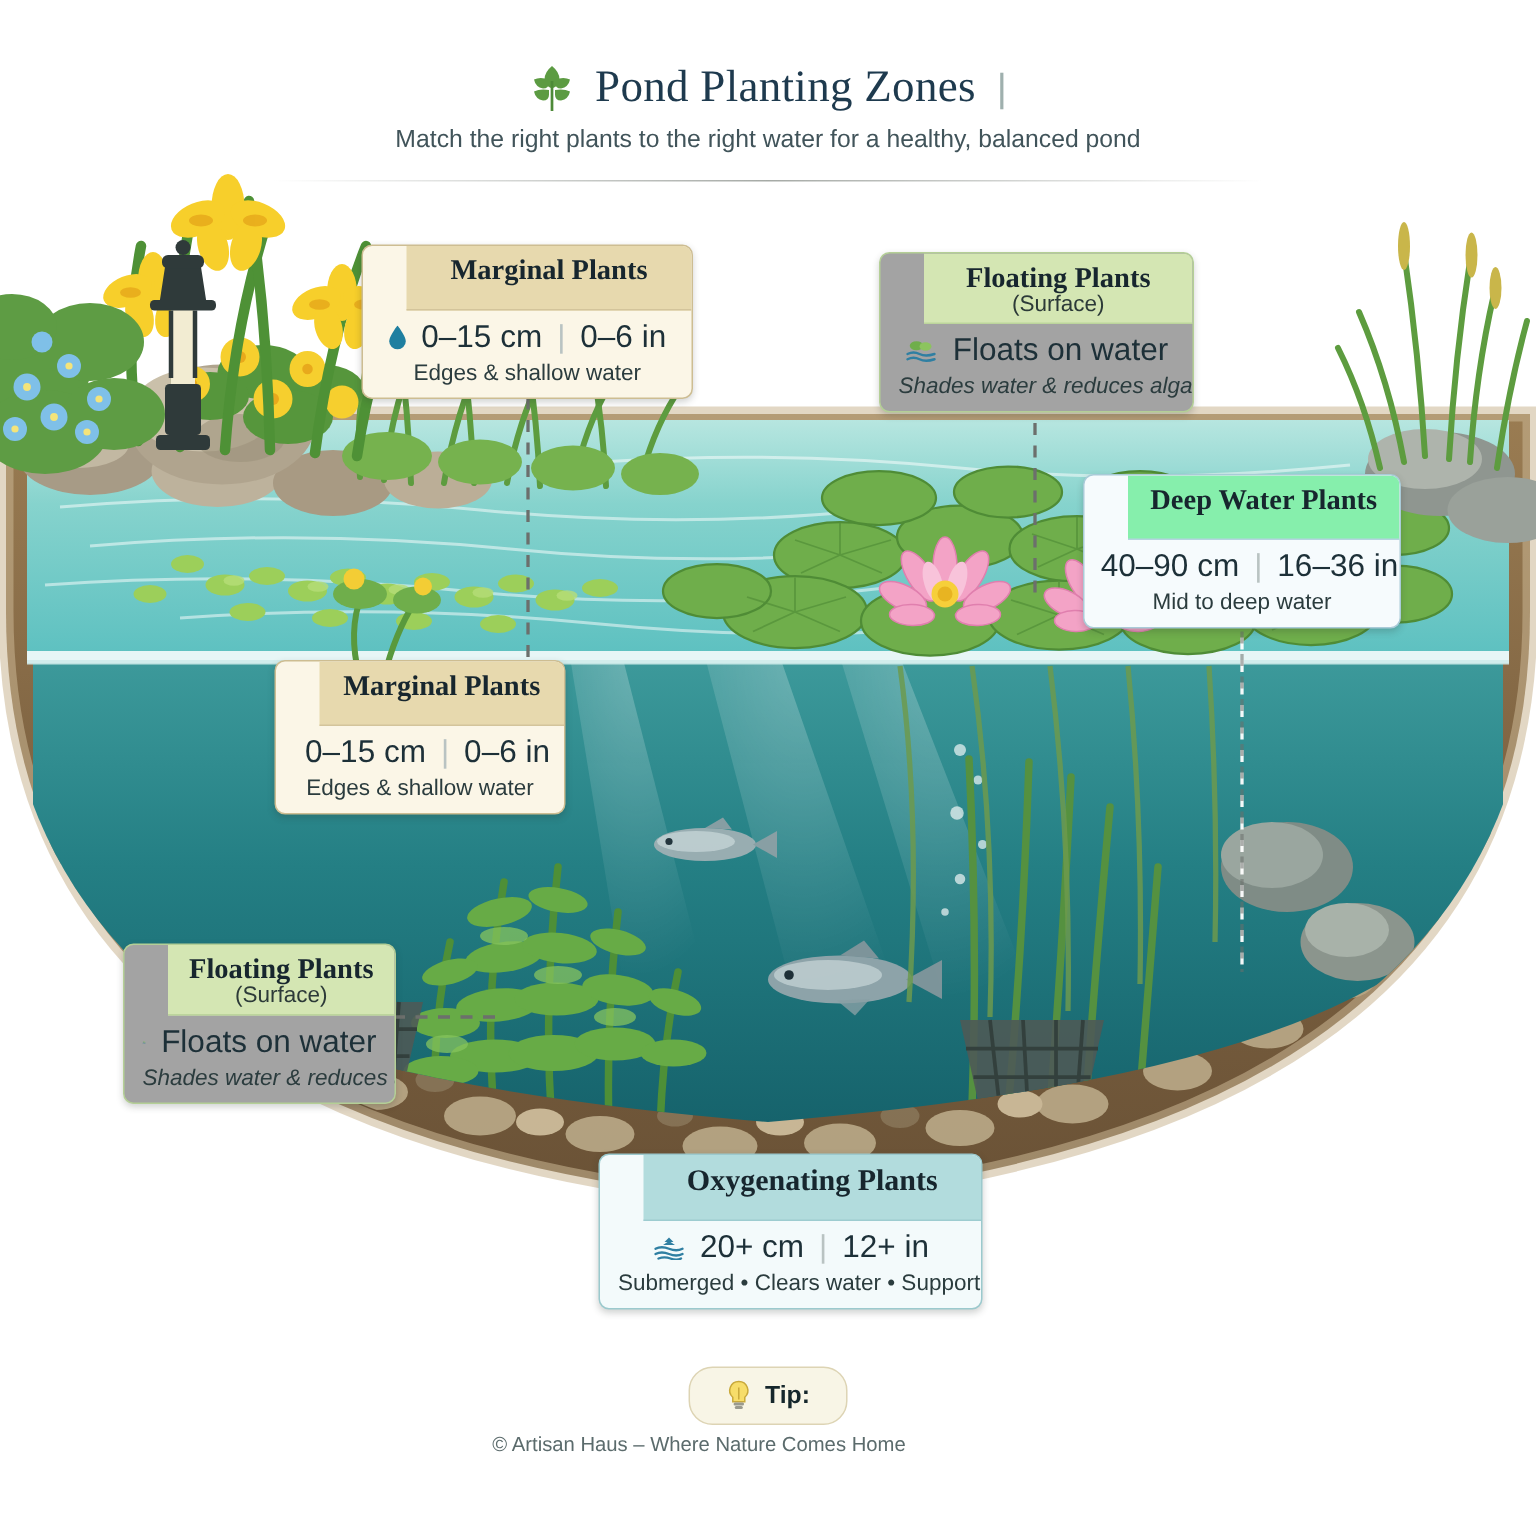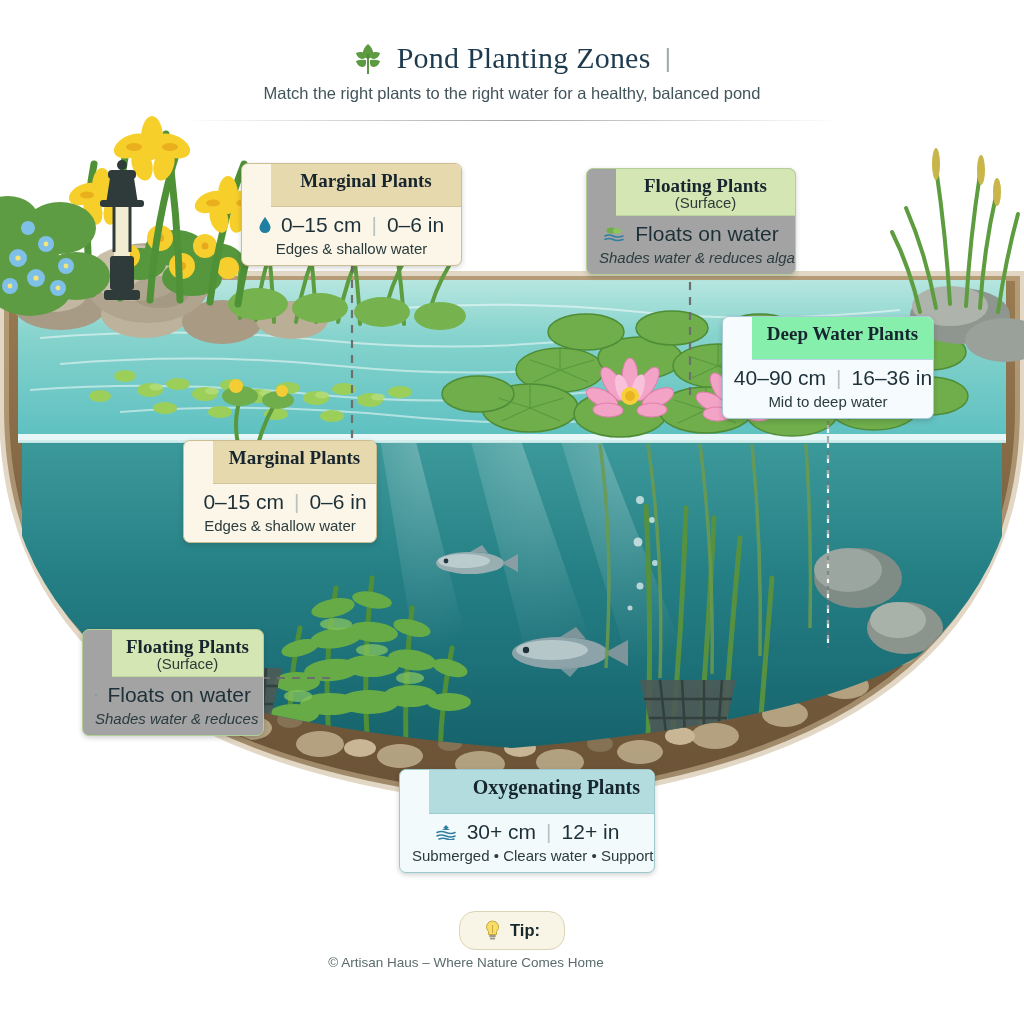--- a/index.html
+++ b/index.html
@@ -70,21 +70,21 @@
   .card.tan{background:#fbf6e7;border:1px solid #cdbd92;}
   .card.tan .cap{background:#e7d9ae;font-size:19px;border-bottom:1px solid #d3c49b;}
   
   .card.green{background:#a3a3a3;border:1px solid #b4cf96;}
   .card.green .cap{background:#d4e6b3;font-size:19px;border-bottom:1px solid #bcd59c;padding-bottom:3px;}
   
   .card.blue{background:#f6fbfd;border:1px solid #a9cbd8;}
   .card.blue .cap{background:#86efac;font-size:19px;border-bottom:1px solid #b4d4e0;}
   
   .card.teal{background:#f3fafb;border:1px solid #9bc9cd;}
-  .card.teal .cap{background:#b2dcdd;font-size:20px;border-bottom:1px solid #9dccd0;text-align:right;}
+  .card.teal .cap{background:#b2dcdd;font-size:20px;border-bottom:1px solid #9dccd0;}
 
   .drop{width:12px;height:16px;display:block;}
   .wave-ic{width:22px;height:16px;display:block;}
 
   
   .leaders{position:absolute;inset:0;z-index:20;pointer-events:none;}
 
   
   .tip{
     position:absolute;left:50%;transform:translateX(-50%);top:911px;
@@ -737,21 +737,21 @@
     <div class="body">
       <div class="metric">
         <svg class="wave-ic" viewBox="0 0 22 16">
           <path d="M11 1 L8 4 L10 4 L7 6 L15 6 L12 4 L14 4 Z" fill="#2f7fa2"></path>
           <g stroke="#2f7fa2" stroke-width="1.6" fill="none" stroke-linecap="round">
             <path d="M2 8.5 Q6 6.5 11 8.5 T20 8.5"></path>
             <path d="M2 12 Q6 10 11 12 T20 12"></path>
             <path d="M4 15 Q8 13.5 12 15 T19 15"></path>
           </g>
         </svg>
-        <span>30+ cm</span>
+        <span>20+ cm</span>
         <span class="bar">|</span>
         <span>12+ in</span>
       </div>
       <div class="desc">Submerged • Clears water • Supports fish</div>
     </div>
   </div>
 
   <div class="tip">
     <svg class="bulb" viewBox="0 0 17 21">
       <path d="M8.5 1 A6 6 0 0 1 12.5 11.5 L12.5 14.5 L4.5 14.5 L4.5 11.5 A6 6 0 0 1 8.5 1Z" fill="#f7dd6a" stroke="#c9a93b" stroke-width="1"></path>

